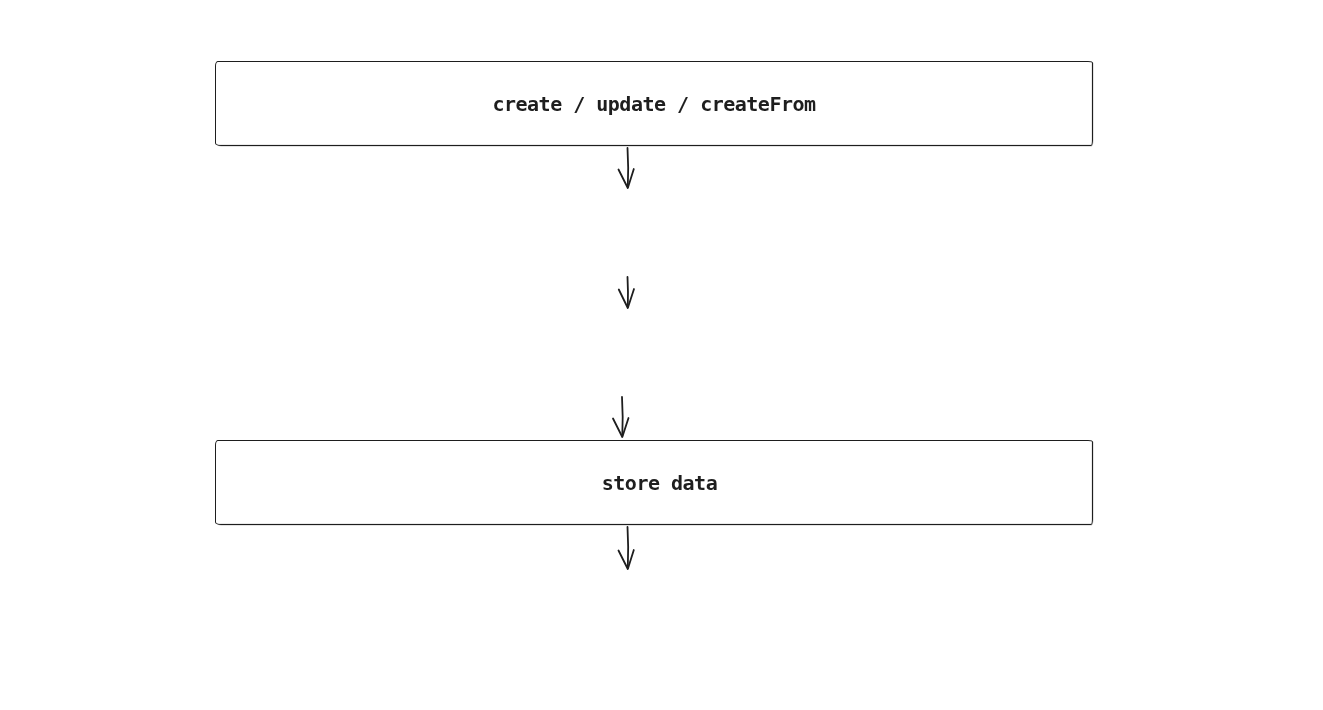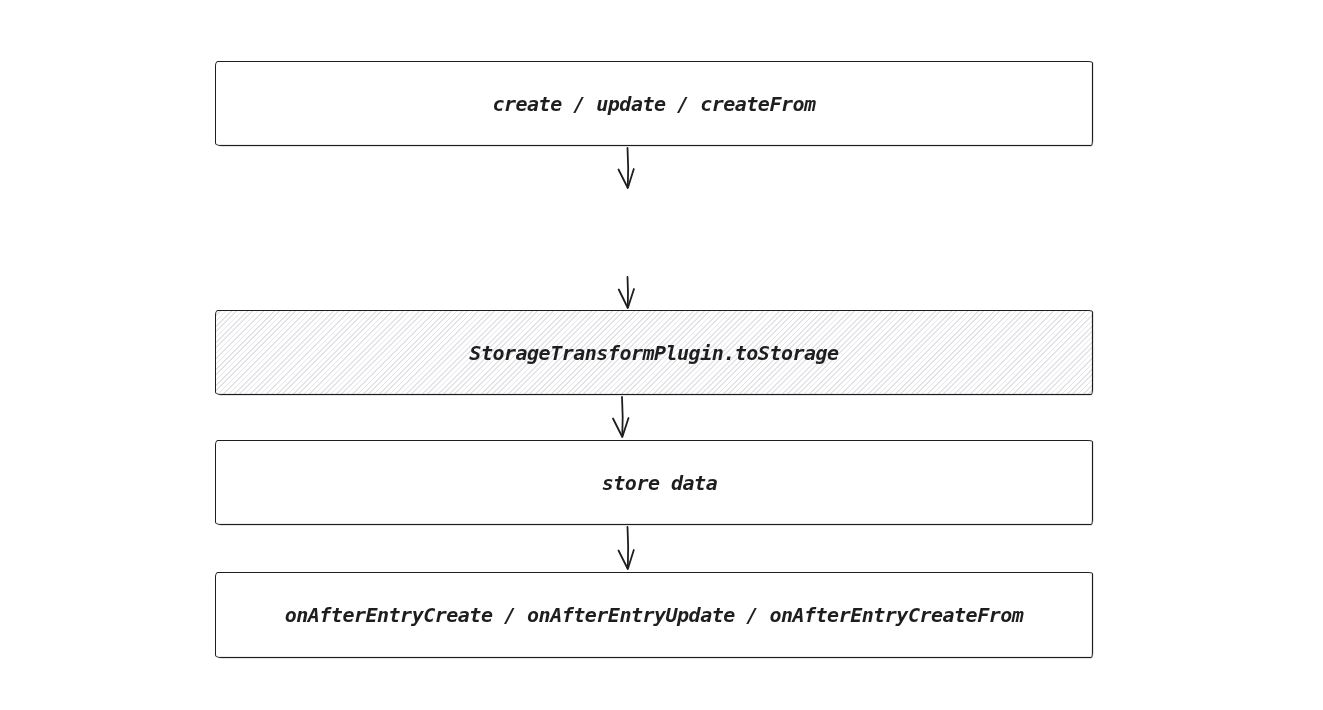--- a/index.html
+++ b/index.html
@@ -8,21 +8,20 @@
     --hatch:#e3e3e8;
     --bg:#ffffff;
   }
   *{margin:0;padding:0;box-sizing:border-box;}
   html,body{width:1323px;height:710px;background:var(--bg);overflow:hidden;}
   .canvas{
     position:relative;
     width:1323px;height:534px;
     background:var(--bg);
     font-family:"DejaVu Sans Mono","Liberation Mono",monospace;
-    font-style:italic;
   }
   .node{
     position:absolute;
     left:215px;
     width:878px;
     height:85px;
     border:1.7px solid var(--stroke);
     
     border-radius:3px 5px 2px 6px / 5px 2px 6px 3px;
     box-shadow:0.5px 0.5px 0 rgba(30,30,30,0.25), inset -0.5px -0.5px 0 rgba(30,30,30,0.18);
@@ -69,31 +68,25 @@
 </head>
 <body>
 
 <div class="canvas">
 
   <div class="node n1">
     <span class="label">create / update / createFrom</span>
   </div>
 
 
-  <div class="node n3 hatched">
-    <span class="label">StorageTransformPlugin.toStorage</span>
-  </div>
 
   <div class="node n4">
     <span class="label">store data</span>
   </div>
 
-  <div class="node n5">
-    <span class="label">onAfterEntryCreate / onAfterEntryUpdate / onAfterEntryCreateFrom</span>
-  </div>
 
   <svg class="arrows" viewBox="0 0 1323 710" xmlns="http://www.w3.org/2000/svg">
     <g>
       <path d="M627.5 148 q1.2 20 0.3 39"></path>
       <path d="M618.5 169.5 L627.8 188 L633.8 169"></path>
     </g>
     <g>
       <path d="M627.5 277 q0.8 15 0.3 30"></path>
       <path d="M618.8 289.5 L627.8 308 L634 289"></path>
     </g>

